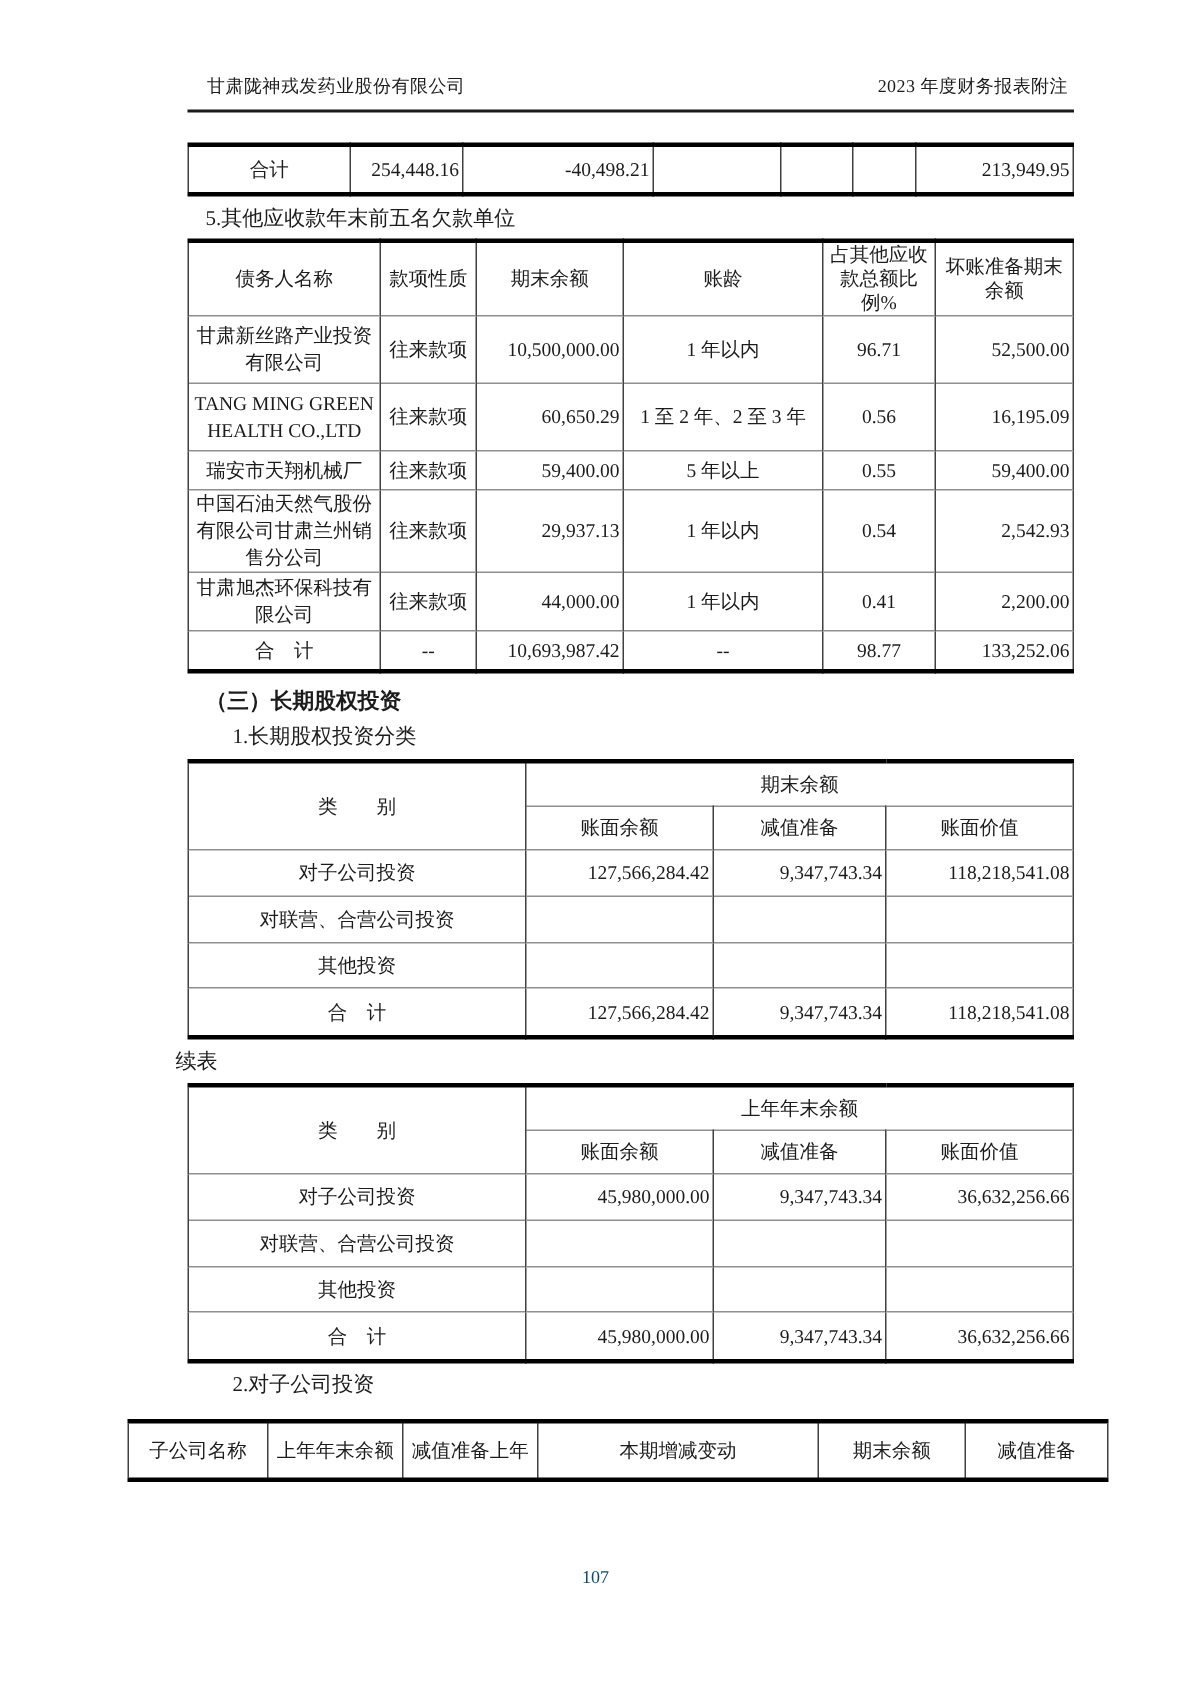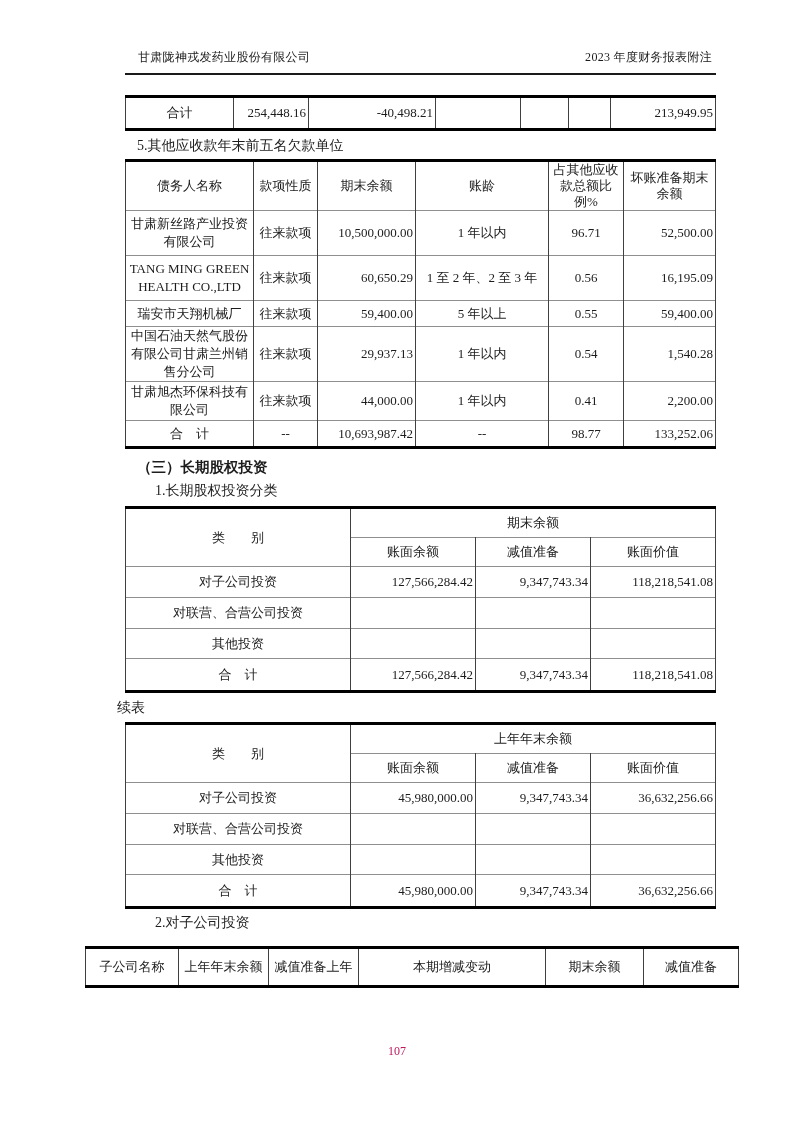--- a/index.html
+++ b/index.html
@@ -44,21 +44,21 @@
   .t-note{margin:6px 0 4px 52px;font-size:14px;}
   .t-sec{margin:9px 0 3px 52px;font-size:14.5px;font-weight:bold;}
   .t-sub{margin:5px 0 6px 70px;font-size:14px;}
   .t-cont{margin:6px 0 5px 32px;font-size:14px;}
   .gap-top{margin-top:20px;}
   
   table.wide{margin-left:0;width:653px;margin-top:14px;}
   
   .pageno{
     position:absolute;left:0;top:1044px;width:794px;text-align:center;
-    font-size:12px;color:#be185d;
+    font-size:12px;color:#0c4a6e;
   }
 </style>
 </head>
 <body>
 
 <div class="page">
   <div class="content">
 
     <div class="doc-header">
       <span>甘肃陇神戎发药业股份有限公司</span>
@@ -131,21 +131,21 @@
         <td class="c">5 年以上</td>
         <td class="c">0.55</td>
         <td class="num">59,400.00</td>
       </tr>
       <tr class="h55">
         <td class="l">中国石油天然气股份有限公司甘肃兰州销售分公司</td>
         <td class="c">往来款项</td>
         <td class="num">29,937.13</td>
         <td class="c">1 年以内</td>
         <td class="c">0.54</td>
-        <td class="num">1,540.28</td>
+        <td class="num">2,542.93</td>
       </tr>
       <tr class="h39">
         <td class="l">甘肃旭杰环保科技有限公司</td>
         <td class="c">往来款项</td>
         <td class="num">44,000.00</td>
         <td class="c">1 年以内</td>
         <td class="c">0.41</td>
         <td class="num">2,200.00</td>
       </tr>
       <tr class="h27">

